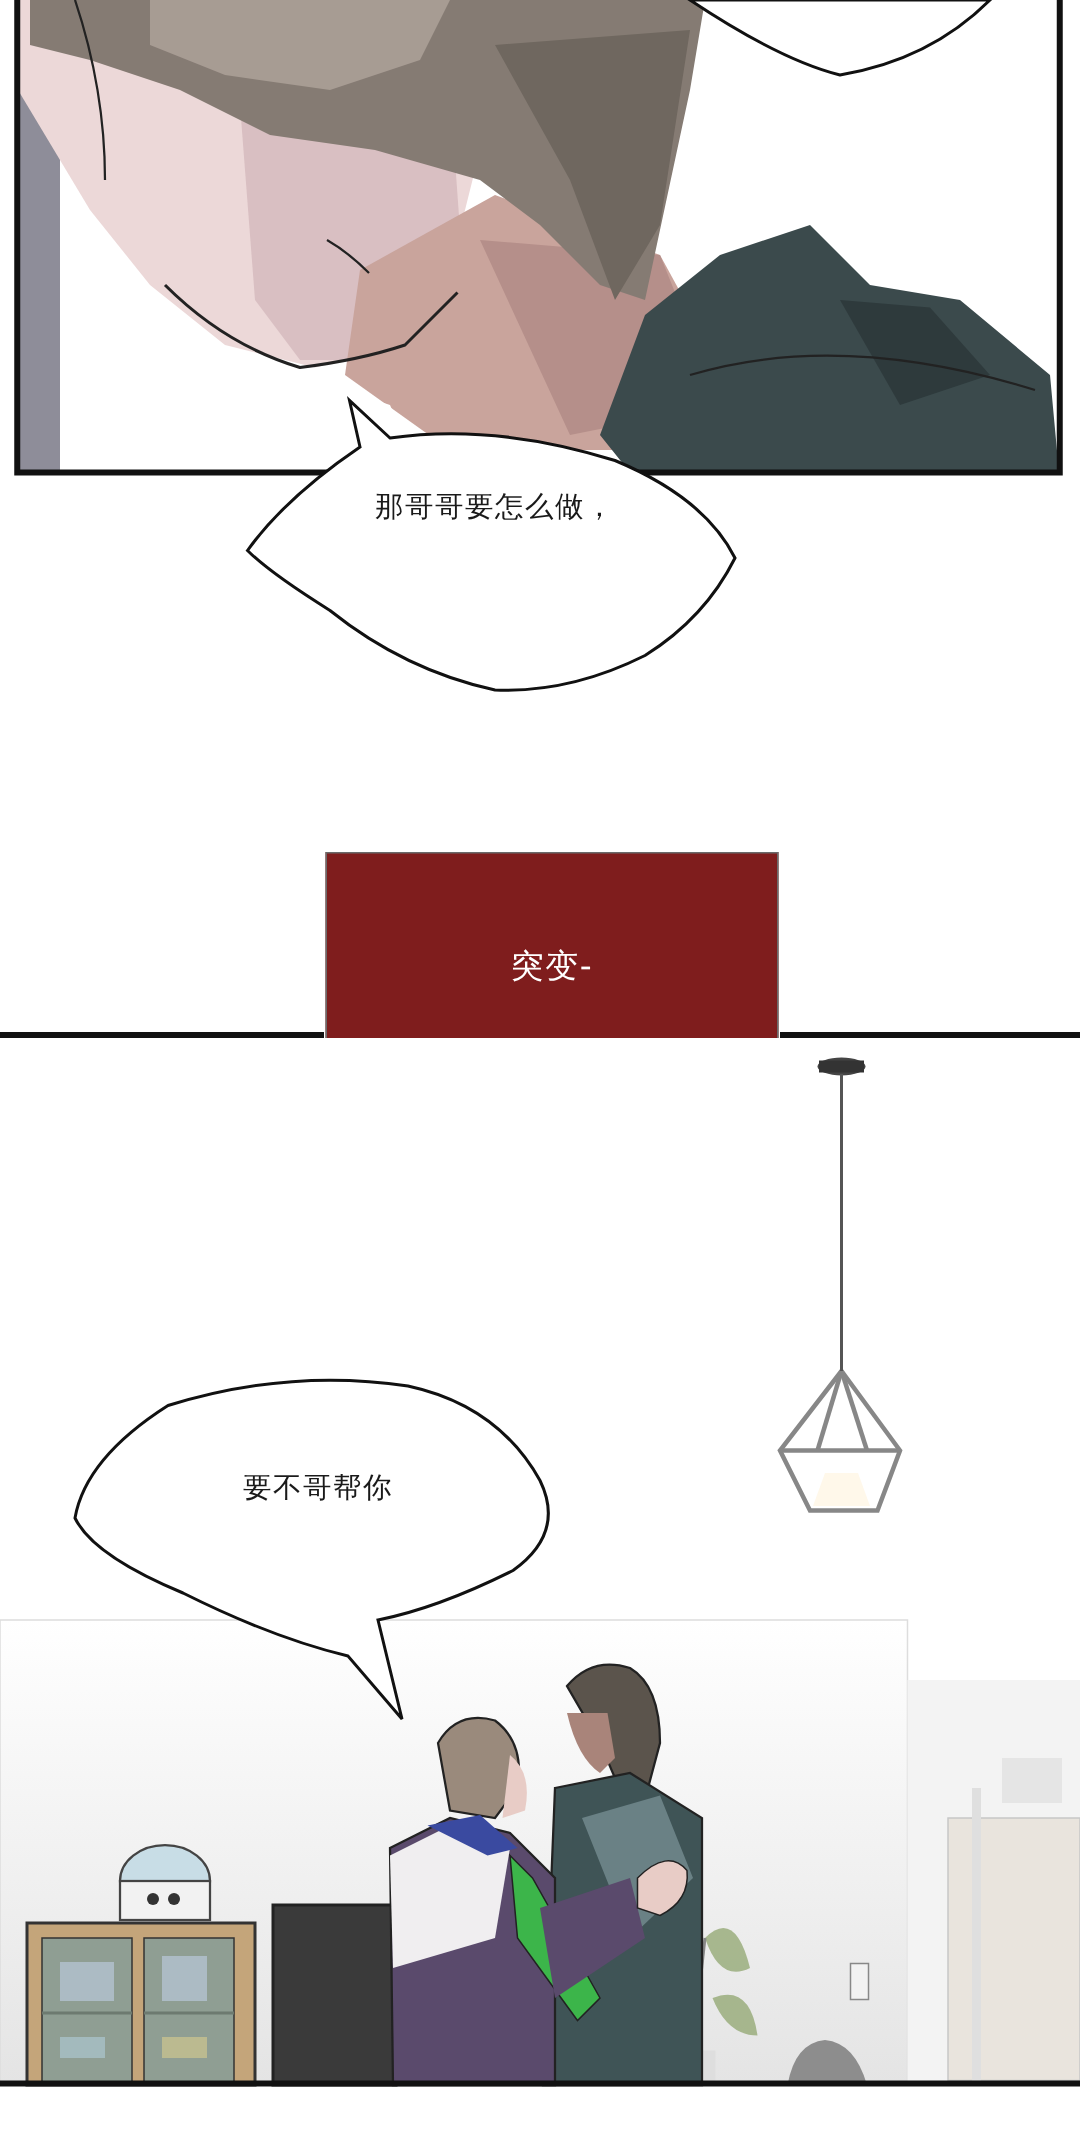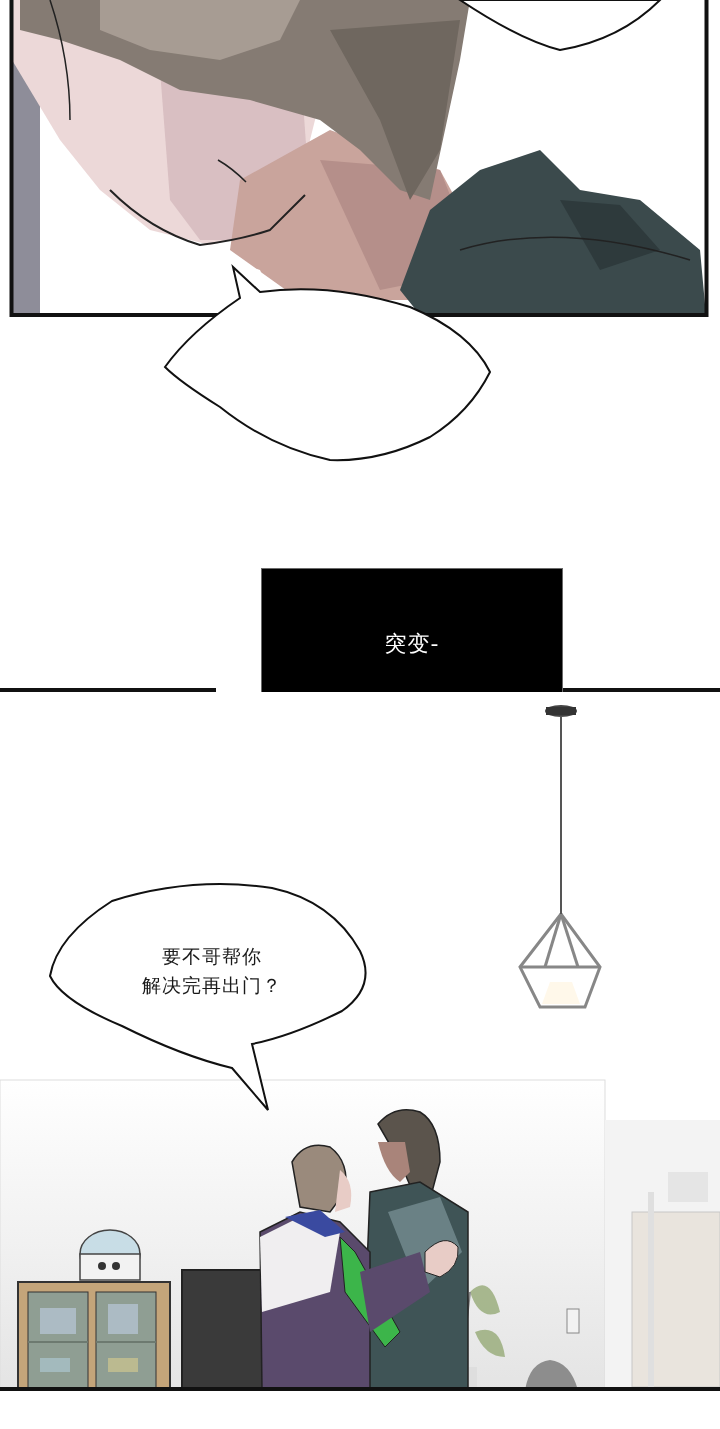--- a/index.html
+++ b/index.html
@@ -2,22 +2,22 @@
 <html><head>
 <meta charset="utf-8">
 <style>
   html, body { margin:0; padding:0; background:#ffffff; }
   body { width:720px; height:1429px; position:relative; overflow:hidden;
          font-family:"DejaVu Sans", "Liberation Sans", sans-serif; }
   .abs { position:absolute; }
   svg { display:block; }
   .bubble-text { position:absolute; text-align:center; color:#1a1a1a;
                  font-size:19px; line-height:29px; letter-spacing:1px; }
-  .caption-box { position:absolute; background:#000000; border:1px solid #6a6a6a;
-                 display:flex; align-items:center; justify-content:center;margin-left:44px; }
+  .caption-box { position:absolute; background:#7f1d1d; border:1px solid #6a6a6a;
+                 display:flex; align-items:center; justify-content:center; }
   .caption-text { color:#ffffff; font-size:22px; letter-spacing:1px; }
 </style>
 </head>
 <body>
 
 <div class="abs" style="left:0;top:0;width:720px;height:320px;">
   <svg width="720" height="320" viewBox="0 0 720 320">
 
     <rect x="0" y="0" width="720" height="320" fill="#ffffff"></rect>
 
@@ -50,20 +50,21 @@
 
     <rect x="11.5" y="-2" width="695" height="317" fill="none" stroke="#111111" stroke-width="4"></rect>
   </svg>
 </div>
 
 <div class="abs" style="left:160px;top:262px;width:340px;height:205px;">
   <svg width="340" height="205" viewBox="0 0 340 205">
     <path d="M80,36 L73,5 L100,30 Q170,20 250,45 Q310,70 330,110 Q310,150 270,175 Q220,200 170,198 Q110,185 60,145 Q20,120 5,105 Q30,70 80,36 Z" fill="#ffffff" stroke="#111111" stroke-width="2"></path>
   </svg>
   <div class="bubble-text" style="left:40px;top:62px;width:260px;">
+    <div>那哥哥要怎么做，</div>
   </div>
 </div>
 
 <div class="abs" style="left:0;top:688px;width:216px;height:4px;background:#111;"></div>
 <div class="abs" style="left:520px;top:688px;width:200px;height:4px;background:#111;"></div>
 
 <div class="caption-box" style="left:217px;top:568px;width:300px;height:150px;">
   <span class="caption-text">突变-</span>
 </div>
 
@@ -146,21 +147,20 @@
       <path d="M340,545 L355,560 L400,640 L385,655 L345,600 Z" fill="#3cb54a" stroke="#222" stroke-width="1"></path>
       <path d="M360,580 L420,560 L430,600 L370,640 Z" fill="#5a4a6c"></path>
 
       <path d="M425,560 Q445,540 458,555 Q460,575 440,585 L425,580 Z" fill="#e8ccc6" stroke="#222" stroke-width="1"></path>
     </g>
 
     <rect x="0" y="695" width="720" height="4" fill="#111"></rect>
   </svg>
 </div>
 
-<div class="abs" style="left:42px;top:876px;width:340px;height:240px;">
+<div class="abs" style="left:42px;top:912px;width:340px;height:240px;">
   <svg width="340" height="240" viewBox="0 0 340 240">
     <path d="M70,25 Q150,0 230,12 Q290,25 318,75 Q335,110 300,135 Q250,160 210,168 L226,234 L190,192 Q140,180 80,150 Q20,125 8,100 Q15,60 70,25 Z" fill="#ffffff" stroke="#111111" stroke-width="2"></path>
   </svg>
   <div class="bubble-text" style="left:60px;top:66px;width:220px;">
     <div>要不哥帮你</div>
-    <div>解决完再出门？</div>
   </div>
 </div>
 
 </body></html>

